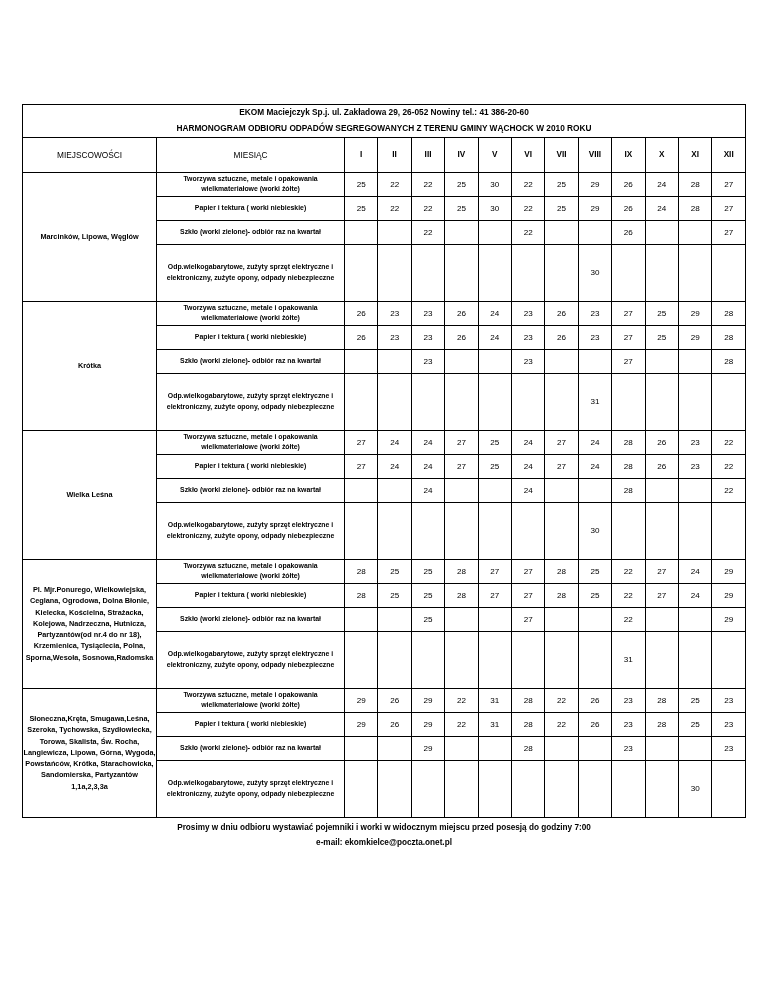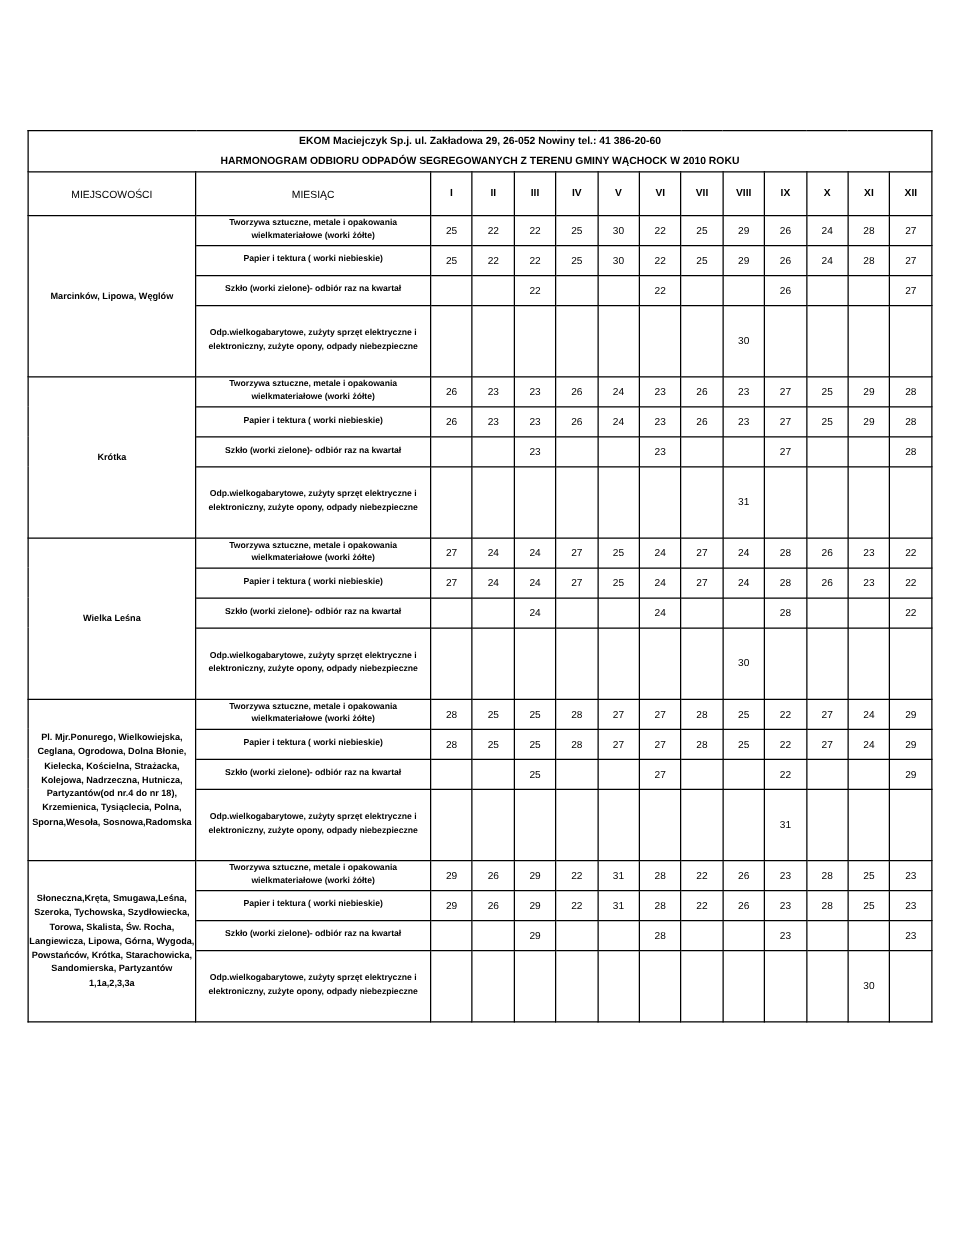--- a/index.html
+++ b/index.html
@@ -444,14 +444,16 @@
             <td class="val"></td>
             <td class="val"></td>
             <td class="val">30</td>
             <td class="val"></td>
           </tr>
         </tbody>
     </table>
   </div>
 
   <div class="footer">
+    <div>Prosimy w dniu odbioru wystawiać pojemniki i worki w widocznym miejscu przed posesją do godziny 7:00</div>
+    <div>e-mail: ekomkielce@poczta.onet.pl</div>
   </div>
 </div>
 
 </body></html>

